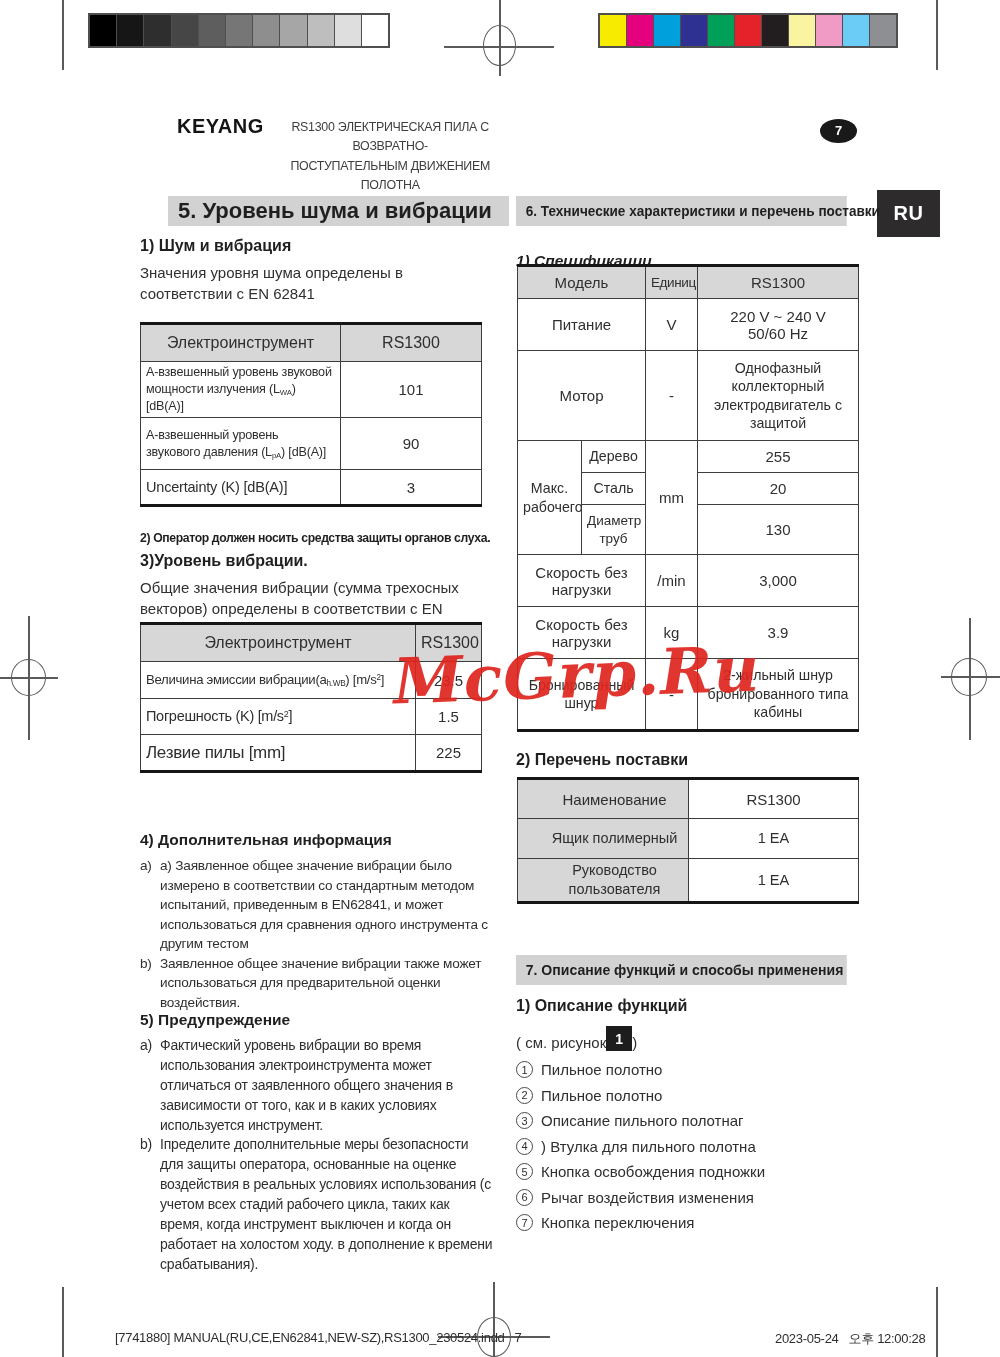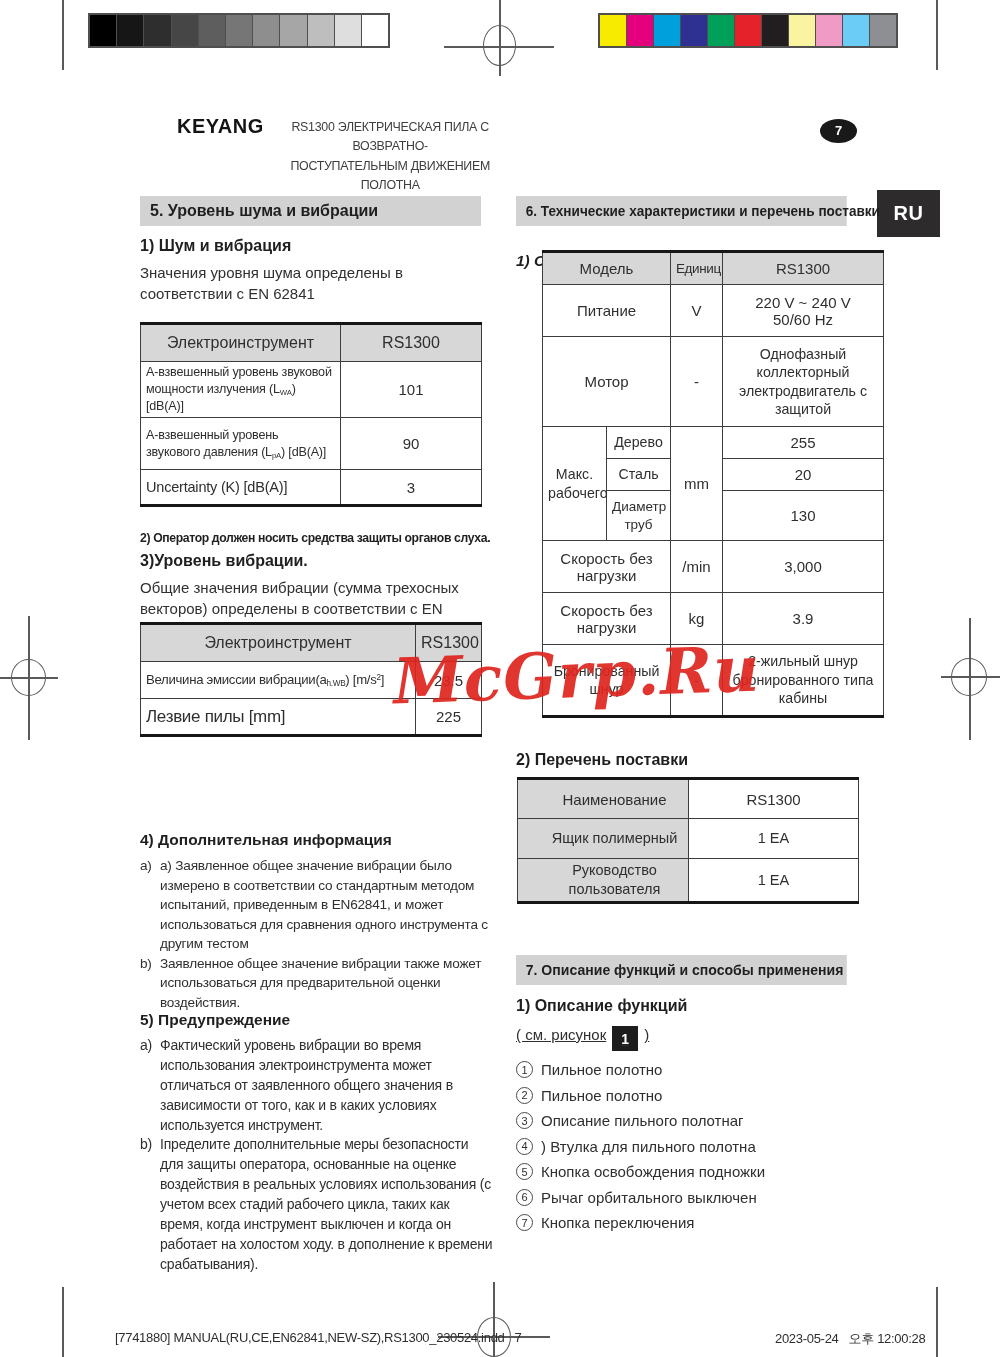--- a/index.html
+++ b/index.html
@@ -17,21 +17,21 @@
   .logo{font-size:20px;font-weight:800;letter-spacing:.5px;color:#141414;transform:scaleY(1.05);transform-origin:left top;}
   .doc-title{width:254px;text-align:center;font-size:12.8px;line-height:1.52;color:#3e3e3e;
              letter-spacing:-.3px;transform:scaleX(.97);transform-origin:left top;}
   .badge{width:37px;height:24px;background:#191919;border-radius:50%;color:#fff;
          font-size:13px;font-weight:bold;text-align:center;line-height:24px;}
   .lang-tab{width:63px;height:47px;background:#2d2b2c;color:#fff;font-weight:bold;font-size:20px;
             display:flex;align-items:center;justify-content:center;letter-spacing:.5px;}
   
   .secbar{background:#d2d2d2;height:30px;line-height:30px;padding-left:10px;box-sizing:border-box;
           font-weight:bold;color:#1f1f1f;white-space:nowrap;}
-  .secbar.s5{font-size:16px;}
+  .secbar.s5{font-size:22px;margin-left:28px;}
   .secbar.s6{font-size:14px;transform:scaleX(.97);transform-origin:left top;}
   .secbar.s7{font-size:14.5px;transform:scaleX(.97);transform-origin:left top;}
   .h2{font-weight:bold;font-size:16px;color:#1f1f1f;white-space:nowrap;}
   .h2.small{font-size:15.5px;}
   .para{font-size:15px;line-height:1.38;color:#303030;}
   .note-line{font-weight:bold;font-size:13px;letter-spacing:-.4px;white-space:nowrap;
              transform:scaleX(.94);transform-origin:left top;color:#1f1f1f;}
   
   table{border-collapse:collapse;table-layout:fixed;width:100%;}
   .tbl td,.tbl th{border:1px solid #3d3d3d;text-align:center;vertical-align:middle;
@@ -51,21 +51,21 @@
   .spec td{font-size:15px;}
   .spec .sm{font-size:14.2px;line-height:1.3;}
   .deliv td{font-size:14.5px;line-height:1.3;}
   .deliv .lbl{background:#d7d7d7;padding-left:28px;}
   
   .ablist{color:#2f2f2f;}
   .ablist .li{position:relative;padding-left:20px;}
   .ablist .marker{position:absolute;left:0;top:0;}
   .list4{font-size:13.6px;line-height:1.44;letter-spacing:-.2px;width:352px;}
   .list5{font-size:14px;line-height:1.42;letter-spacing:-.2px;width:354px;}
-  .figline{font-size:15px;color:#2f2f2f;display:flex;align-items:flex-start;gap:6px;text-decoration:underline;}
+  .figline{font-size:15px;color:#2f2f2f;display:flex;align-items:flex-end;}
   .figbox{display:inline-flex;width:26px;height:25px;background:#1d1d1d;color:#fff;
           align-items:center;justify-content:center;font-size:14px;font-weight:bold;}
   .funcitem{height:25.5px;display:flex;align-items:center;font-size:15px;color:#2f2f2f;}
   .cnum{display:inline-flex;width:17px;height:17px;border:1.2px solid #4a4a4a;border-radius:50%;
         align-items:center;justify-content:center;font-size:11px;margin-right:8px;flex:none;box-sizing:border-box;}
   
   .watermark{font-family:"DejaVu Serif",serif;font-style:italic;font-weight:bold;
              font-size:63px;letter-spacing:1px;transform:rotate(-2deg);opacity:.92;white-space:nowrap;}
   
   .footer-txt{font-size:13px;color:#2e2e2e;letter-spacing:-.3px;white-space:pre;}
@@ -159,20 +159,24 @@
         </colgroup>
       <tbody>
           <tr style="height:38px;">
         <th class="hd">Электроинструмент</th>
         <th class="hd">RS1300</th>
       </tr>
       <tr style="height:37px;padding-left:33px;">
         <td class="left vib-lbl"><span>Величина эмиссии вибрации(a</span><sub>h.WB</sub><span>) [m/s</span><sup>2</sup><span>]</span></td>
         <td class="val">23.5</td>
       </tr>
+      <tr style="height:36px;">
+        <td class="left vib-lbl" style="font-size:14.5px;"><span>Погрешность  (K) [m/s</span><sub></sub><span></span><sup>2</sup><span>]</span></td>
+        <td class="val">1.5</td>
+      </tr>
       <tr style="height:37px;">
         <td class="left vib-lbl" style="font-size:17px;"><span>Лезвие пилы [mm]</span><sub></sub><span></span><sup></sup><span></span></td>
         <td class="val">225</td>
       </tr>
     </tbody>
       </table>
   </div>
 
   <div class="abs h2 small" style="left:140px;top:831px;">4) Дополнительная информация</div>
   <div class="abs ablist list4" style="left:140px;top:856px;">
@@ -195,21 +199,21 @@
     <div class="li">
       <span class="marker">b)</span>
       <span>Iпределите дополнительные меры безопасности для защиты оператора, основанные на оценке воздействия в реальных условиях использования (с учетом всех стадий рабочего цикла, таких как время, когда инструмент выключен и когда он работает на холостом ходу. в дополнение к времени срабатывания).</span>
     </div>
   </div>
 
   <div class="abs secbar s6" style="left:516px;top:196px;width:341px;">6. Технические характеристики и перечень поставки</div>
 
   <div class="abs h2 small" style="left:516px;top:252px;font-style:italic;">1) Спецификации</div>
 
-  <div class="abs tbl spec" style="left:517px;top:250px;width:341px;margin-left:25px;">
+  <div class="abs tbl spec" style="left:517px;top:264px;width:341px;">
     <table>
       <colgroup>
           <col style="width:64px">
           <col style="width:64px">
           <col style="width:52px">
           <col style="width:161px">
         </colgroup>
       <tbody>
           <tr style="height:33px;">
         <th class="hd" colspan="2">Модель</th>
@@ -319,21 +323,21 @@
     <div class="funcitem">
         <span class="cnum">4</span>
         <span>) Втулка для пильного полотна</span>
       </div>
     <div class="funcitem">
         <span class="cnum">5</span>
         <span>Кнопка освобождения подножки</span>
       </div>
     <div class="funcitem">
         <span class="cnum">6</span>
-        <span>Рычаг орбитального выключен</span>
+        <span>Рычаг воздействия изменения</span>
       </div>
     <div class="funcitem">
         <span class="cnum">7</span>
         <span>Кнопка переключения</span>
       </div>
   </div>
 
   <div class="abs watermark" style="left:393px;top:638px;color:#df241e;">McGrp.Ru</div>
 
   <div class="abs mark-line" style="left:28px;top:616px;width:1.5px;height:124px;"></div>

